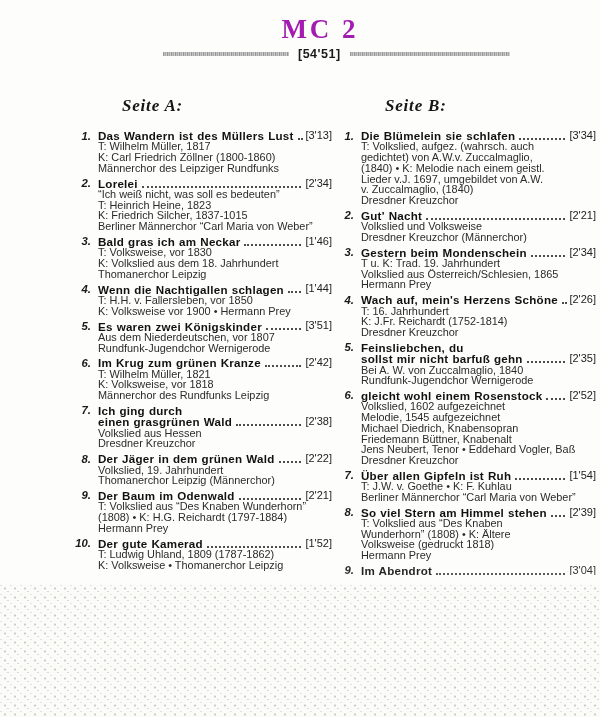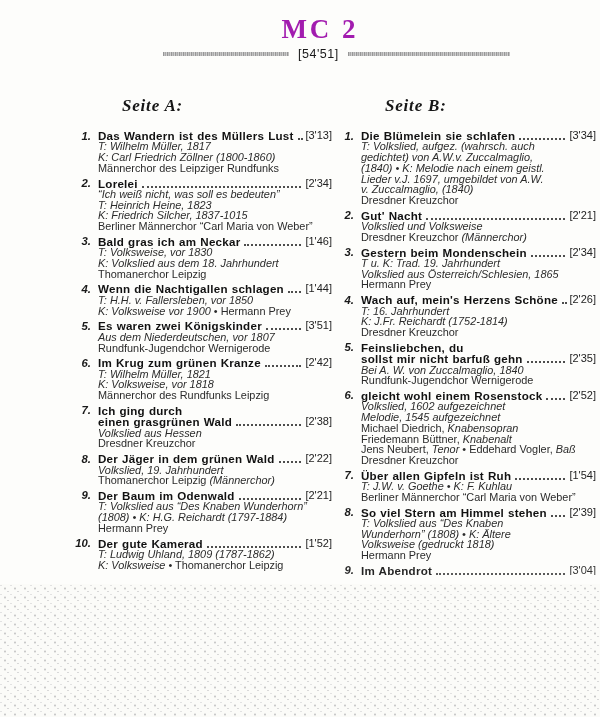--- a/index.html
+++ b/index.html
@@ -18,52 +18,52 @@
     position:absolute; top:47px; left:163px; width:347px;
     display:flex; align-items:center;
   }
   .rule {
     height:4px;
     background:repeating-linear-gradient(90deg,#979797 0 1px,#c2c2c2 1px 2px,#a9a9a9 2px 3px,#cfcfcf 3px 4px);
   }
   .seg-l { width:126px; flex:none; }
   .seg-r { flex:1; }
   .duration {
-    font-weight:normal; font-size:12.5px; padding:0 9px; color:#1a1a1a;
+    font-weight:bold; font-size:12.5px; padding:0 9px; color:#1a1a1a;
     letter-spacing:0.5px; white-space:nowrap;
   }
   
   .col { position:absolute; top:96px; }
   .col-a { left:70px;  width:262px; }
   .col-b { left:333px; width:263px; }
   .side-label {
     margin:0 0 14px 52px;
     font-family:"Liberation Serif", serif; font-style:italic; font-weight:bold;
     font-size:17px; letter-spacing:0.8px; color:#161616;
   }
   .tracks { display:flex; flex-direction:column; gap:4px; }
   .track { display:flex; }
   .num {
     flex:none; width:21px; margin-right:7px; text-align:right;
     font-size:11.3px; font-weight:bold; font-style:italic; line-height:11.3px;
     padding-top:0.5px; color:#191919;
   }
   .tbody { flex:1; min-width:0; }
-  .title-line { display:flex; align-items:flex-start; line-height:11.3px; }
+  .title-line { display:flex; align-items:flex-end; line-height:11.3px; }
   .ttl {
     flex:none; white-space:nowrap; font-weight:bold; font-size:11.6px;
     letter-spacing:0.25px; word-spacing:0.5px; color:#111111;
   }
   .leader {
     flex:1; min-width:0; border-bottom:2px dotted #4d4d4d;
     margin:0 4px 1.5px 4px; align-self:flex-end;
   }
   .time { flex:none; white-space:nowrap; font-size:11px; color:#222222; padding-bottom:0.2px; }
   .detail { font-size:10.9px; line-height:10.7px; color:#2b2b2b; }
-  .it { font-style:italic; }
+  .it { }
   .ro { font-style:normal; }
   
   .cutoff { height:10px; overflow:hidden; opacity:0.92; }
   
   .dots {
     position:absolute; left:0; top:584px; width:600px; height:133px; z-index:5;
     background-color:#fbfbf8;
     background-image:
       radial-gradient(circle,#c9c9c9 0.9px, rgba(0,0,0,0) 1.25px),
       radial-gradient(circle,#d8d8d8 0.8px, rgba(0,0,0,0) 1.1px),

